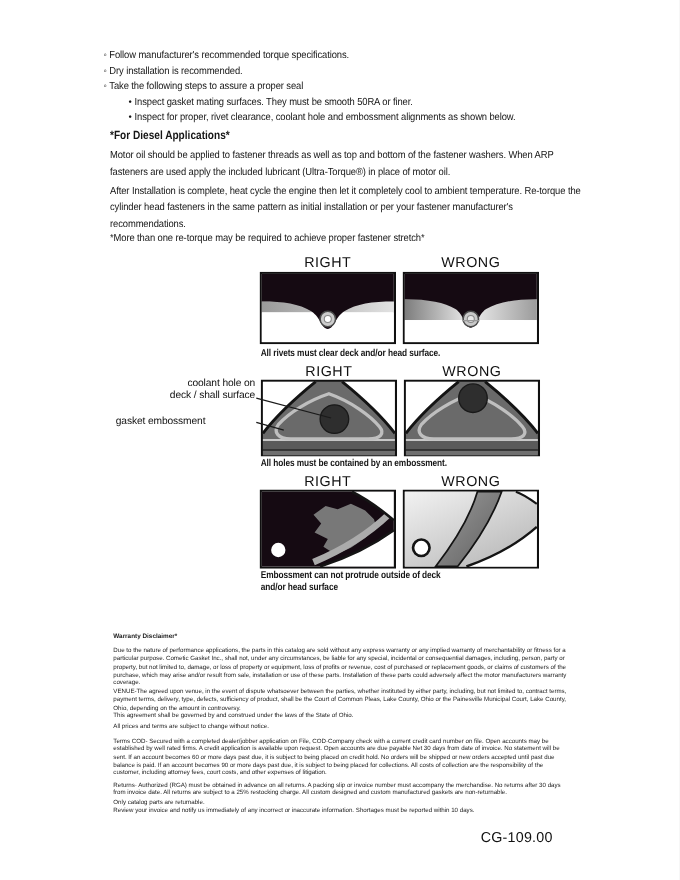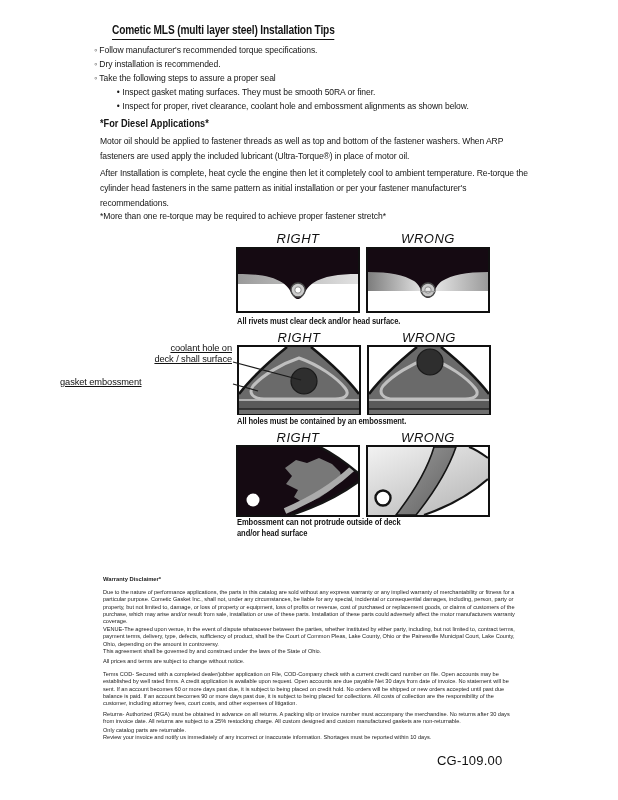--- a/index.html
+++ b/index.html
@@ -14,35 +14,32 @@
     transform:scaleX(.78);transform-origin:left top;white-space:nowrap;
   }
   .bodytxt{font-size:9.3px;letter-spacing:-.1px;transform:scaleX(.92);transform-origin:left top;}
   .bullets{width:500px;line-height:14px;}
   .b{display:flex;}
   .b .mk{width:8px;flex:none;text-align:center;}
   .b.sub{margin-left:24px;}
   .b.sub .mk{width:9px;}
   .h2{font-weight:bold;font-size:10.8px;transform:scaleX(.85);transform-origin:left top;white-space:nowrap;}
   .para{width:470px;line-height:15.2px;}
-  .dglabel{width:124px;text-align:center;font-size:13px;letter-spacing:.5px;color:#111;font-style:italic;}
+  .dglabel{width:124px;text-align:center;font-size:13px;letter-spacing:.5px;color:#111;}
   .cap{font-weight:bold;font-size:9px;letter-spacing:-.1px;transform:scaleX(.84);transform-origin:left top;white-space:nowrap;line-height:10.5px;}
-  .ann{font-size:9.3px;letter-spacing:-.1px;line-height:10.8px;color:#111;text-decoration:underline;}
+  .ann{font-size:9.3px;letter-spacing:-.1px;line-height:10.8px;color:#111;}
   .fine{font-size:5.6px;line-height:7.3px;width:416px;color:#1c1c1c;}
   .fineh{font-weight:bold;font-size:5.8px;}
   .doccode{font-size:13px;letter-spacing:.2px;color:#111;}
 </style>
 </head>
 <body>
 
 <div class="page">
 
-  <div class="abs" style="left:112px;top:20px;">
-    <span class="title">Cometic MLS (multi layer steel) Installation Tips</span>
-  </div>
 
   <div class="abs bodytxt bullets" style="left:92px;top:43px;">
     <div class="b">
       <span class="mk">◦</span>
       <span>Follow manufacturer's recommended torque specifications.</span>
     </div>
     <div class="b">
       <span class="mk">◦</span>
       <span>Dry installation is recommended.</span>
     </div>
@@ -102,21 +99,21 @@
 
   <div class="abs cap" style="left:237px;top:316px;">All rivets must clear deck and/or head surface.</div>
 
   <div class="abs dglabel" style="left:237px;top:330px;">RIGHT</div>
   <div class="abs dglabel" style="left:367px;top:330px;">WRONG</div>
 
   <div class="abs ann" style="left:60px;top:343px;width:172px;text-align:right;">
     <div>coolant hole on</div>
     <div>deck / shall surface</div>
   </div>
-  <div class="abs ann" style="left:60px;top:377px;width:172px;text-align:left;">gasket embossment</div>
+  <div class="abs ann" style="left:60px;top:377px;width:172px;text-align:center;">gasket embossment</div>
 
   <svg class="abs" style="left:237px;top:345px;" width="124" height="70" viewBox="0 0 124 70">
     <rect x="1" y="1" width="122" height="68" fill="#6a6a6a" stroke="#101010" stroke-width="2"></rect>
     <line x1="2" y1="55" x2="122" y2="55" stroke="#c8c8c8" stroke-width="1.6"></line>
     <rect x="2" y="56" width="120" height="8" fill="#5a5a5a"></rect>
     <line x1="2" y1="64" x2="122" y2="64" stroke="#262626" stroke-width="1.4"></line>
     <rect x="2" y="65" width="120" height="4" fill="#6f6f6f"></rect>
     <path d="M2,2 H50 C34,15 15,32 2,49 Z" fill="#ffffff"></path>
     <path d="M50,2 C34,15 15,32 2,49" fill="none" stroke="#141414" stroke-width="2.6"></path>
     <path d="M122,2 H74 C90,15 109,32 122,49 Z" fill="#ffffff"></path>

